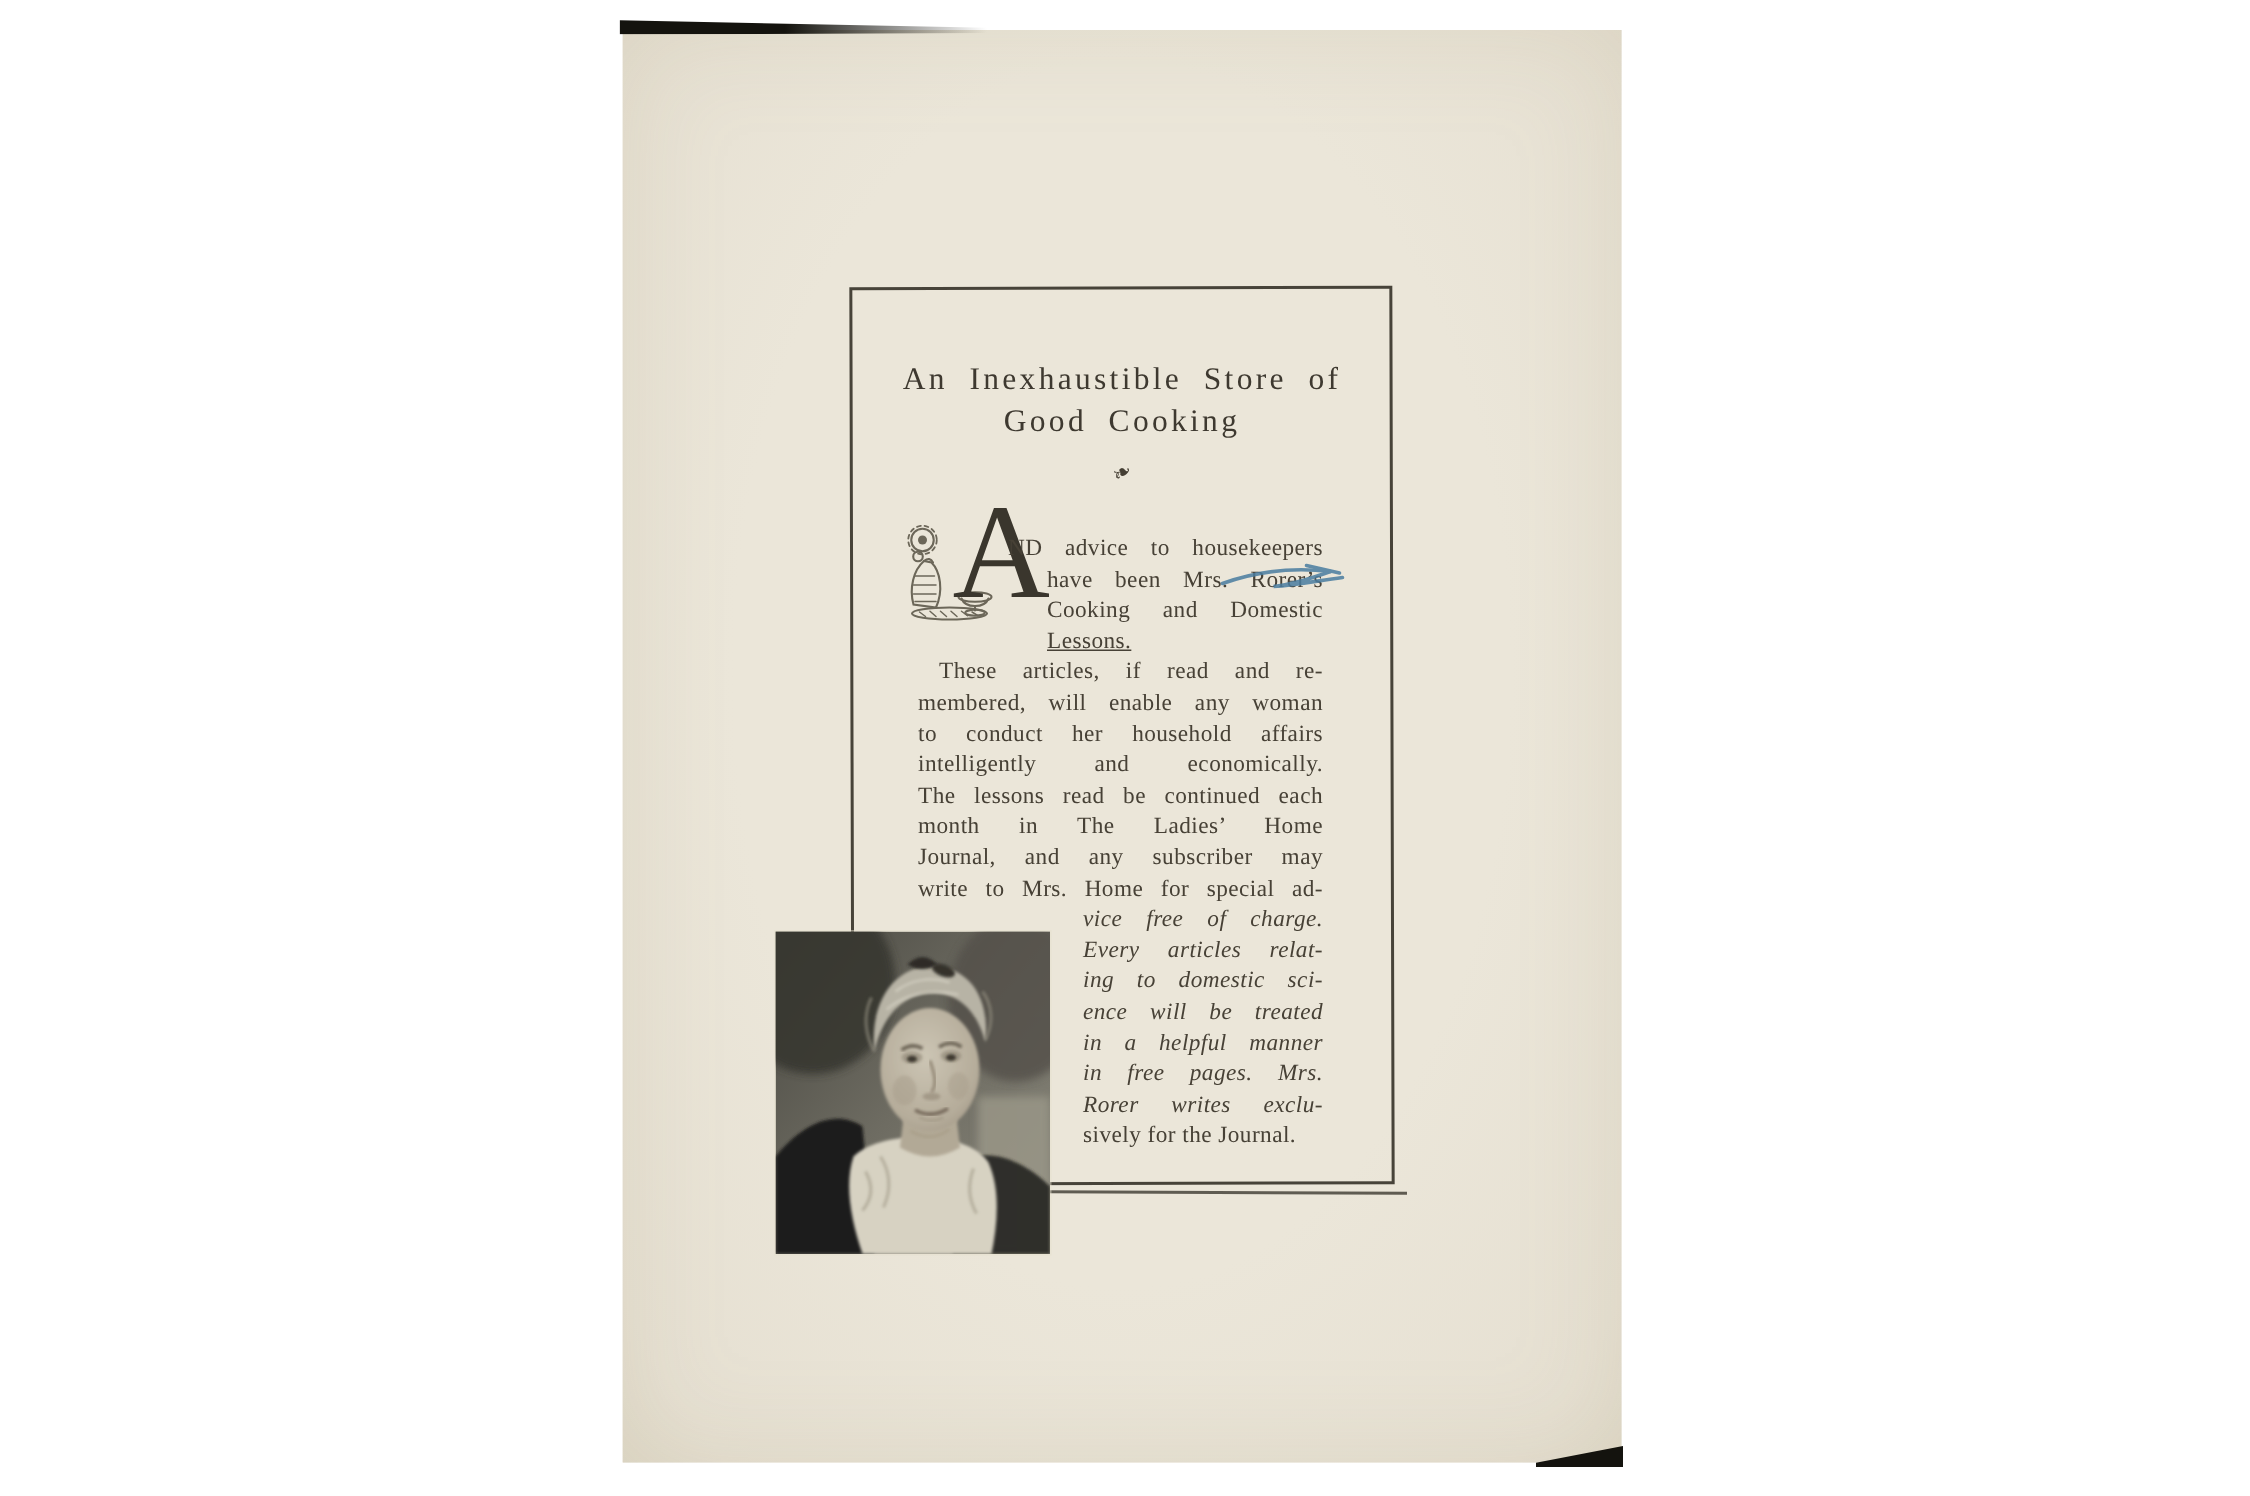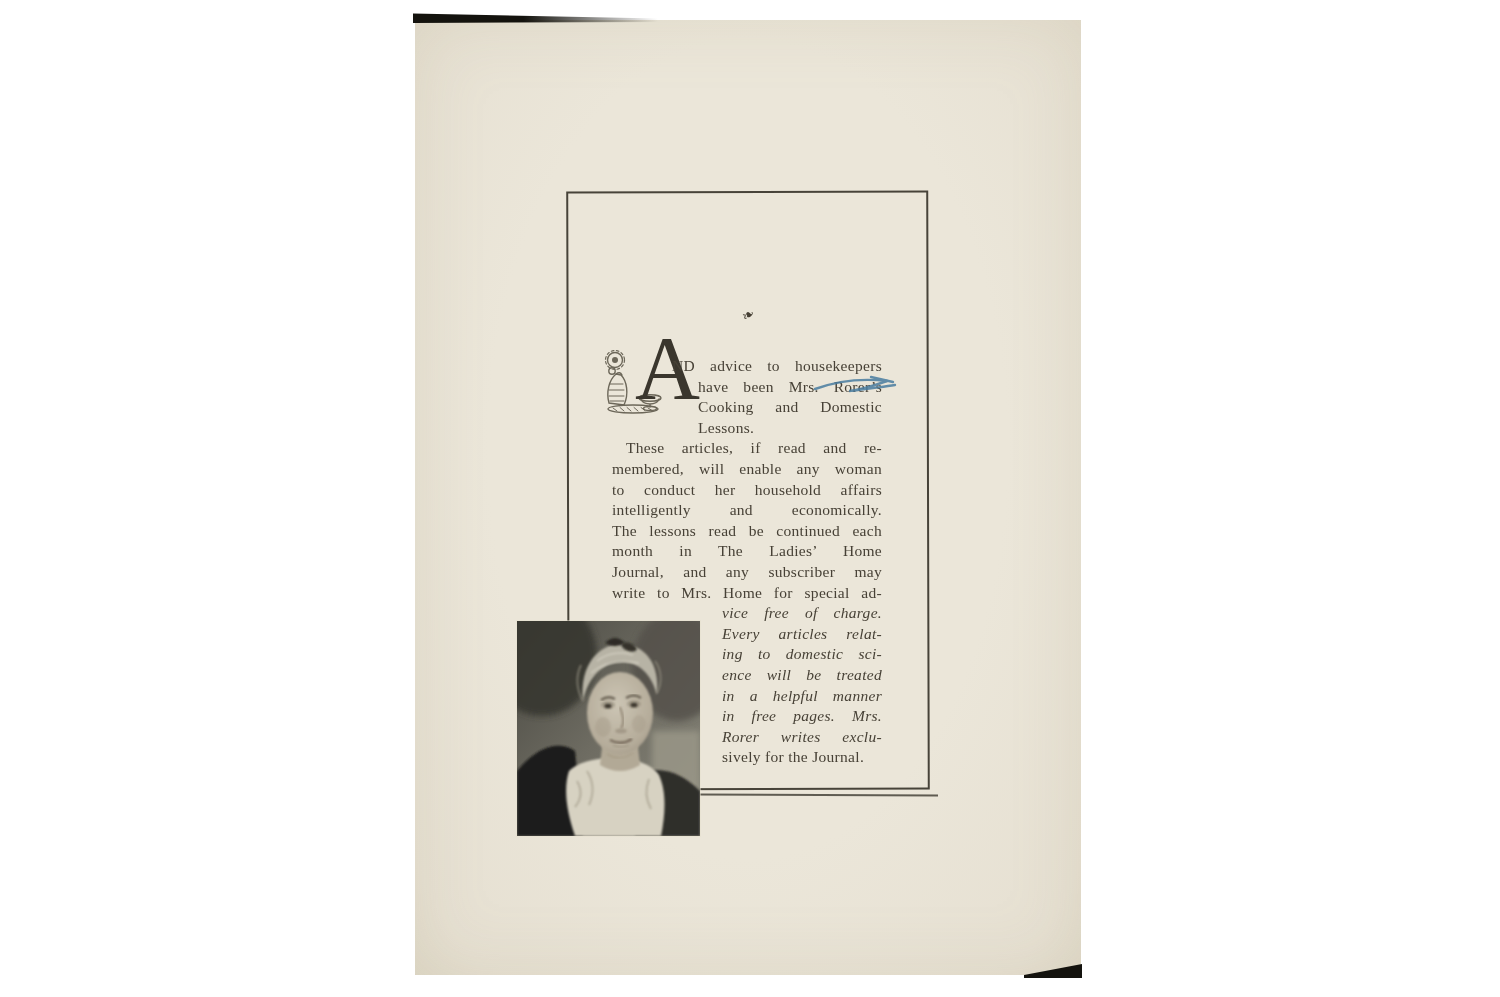--- a/index.html
+++ b/index.html
@@ -48,21 +48,21 @@
     font-size:90px;line-height:1;color:#3a362d;
   }
   .column{position:absolute;left:197px;top:336px;width:270px;}
   .line{
     font-size:15.5px;line-height:20.6px;color:#474136;
     letter-spacing:0.3px;
     text-align:justify;text-align-last:justify;
   }
   .line.lede-first{padding-left:60px;}
   .line.lede{padding-left:86px;font-family:Liberation Serif, serif;}
-  .line.lede-last{padding-left:86px;text-align-last:left;}
+  .line.lede-last{padding-left:86px;text-align-last:left;text-decoration:underline;}
   .line.indent{text-indent:14px;}
   .line.narrow{padding-left:110px;font-style:italic;}
   .line.narrow-last{padding-left:110px;text-align-last:left;}
   .scribble{position:absolute;left:394px;top:350px;}
   .photo{
     position:absolute;left:102px;top:601px;width:183px;height:215px;
     outline:1px solid rgba(230,224,206,0.5);
   }
 </style>
 </head>
@@ -70,20 +70,22 @@
 
 <div class="page">
 
   <div class="edge-top"></div>
   <div class="edge-corner"></div>
 
   <div class="frame"></div>
   <div class="ghost-line"></div>
 
   <div class="title">
+    <div>An Inexhaustible Store of</div>
+    <div>Good Cooking</div>
   </div>
 
   <div class="ornament"><span>❧</span></div>
 
   <div class="initial-art">
     <svg width="62" height="66" viewBox="0 0 62 66">
       <g fill="none" stroke="#6c6759" stroke-width="1.4" stroke-linecap="round">
         <circle cx="12" cy="10" r="7.5"></circle>
         <circle cx="12" cy="10" r="9.5" stroke-dasharray="2.5 2.6" stroke-width="1.2"></circle>
         <circle cx="12" cy="10" r="3" fill="#6c6759" stroke="none"></circle>

